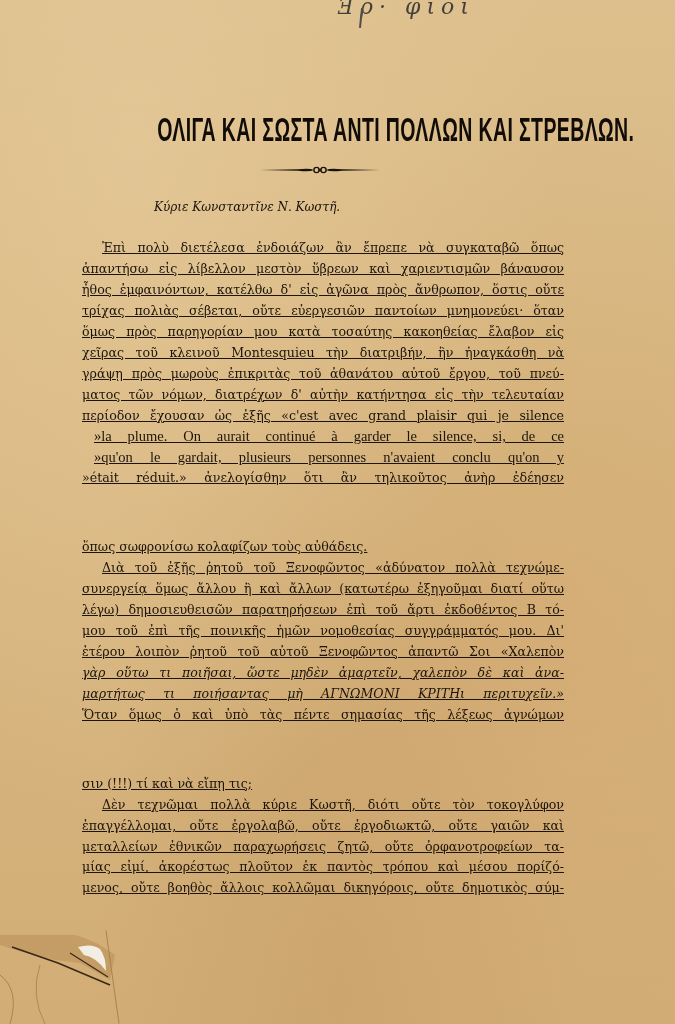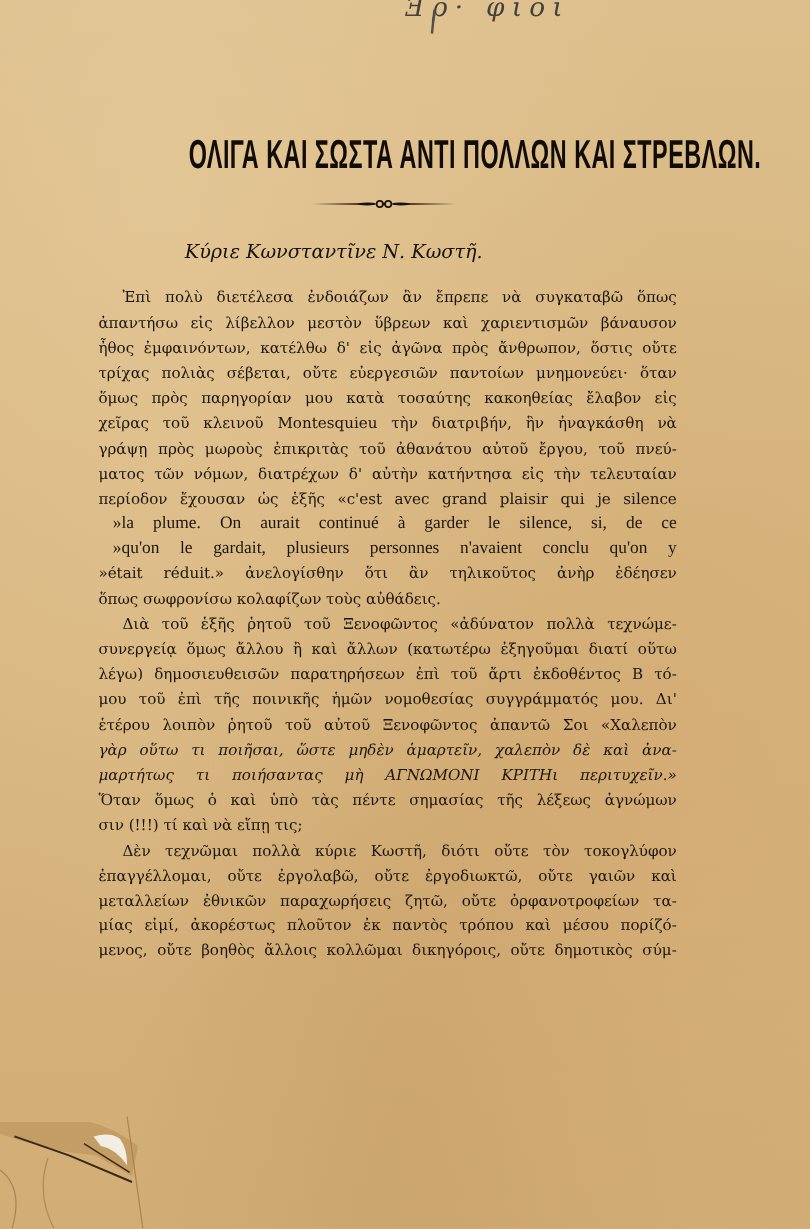--- a/index.html
+++ b/index.html
@@ -30,29 +30,29 @@
     font-weight: 700; font-size: 25px; letter-spacing: 0.5px;
     transform: scaleX(0.78) scaleY(1.35); transform-origin: center top;
     white-space: nowrap; color: #120c07;
   }
   .ornament {
     position: absolute; left: 258px; top: 165px; width: 124px; height: 10px;
   }
   .salutation {
     position: absolute; left: 154px; top: 200px;
     font-family: "DejaVu Serif", serif; font-style: italic;
-    font-size: 16px; color: #1a120a; white-space: nowrap;
+    font-size: 12px; color: #1a120a; white-space: nowrap;
   }
   .body-text {
     position: absolute; left: 82px; top: 238px; width: 482px;
     font-family: "DejaVu Serif", serif; font-size: 12.6px;
     line-height: 20.95px; color: #1d150c;
   }
-  .line { display: block; white-space: nowrap; text-align: justify; text-align-last: justify; height: 20.95px; overflow: visible; }
-  .line.last { text-align-last: left; }
+  .line { display: block; white-space: nowrap; text-align: justify; text-align-last: justify; height: 20.95px; overflow: visible; text-decoration: underline; }
+  .line.last { text-align-last: left; margin-top: 48px; }
   .indent { padding-left: 20px; }
   .latin { font-family: "Liberation Serif", "DejaVu Serif", serif; font-size: 14.5px; margin-left: 12px; }
   .tear {
     position: absolute; left: 0; top: 935px; width: 190px; height: 89px;
   }
   .vline {
     position: absolute; left: 112px; top: 930px; width: 1px; height: 94px;
     background: rgba(120,80,40,0.45); transform: rotate(-8deg);
   }
 </style>

